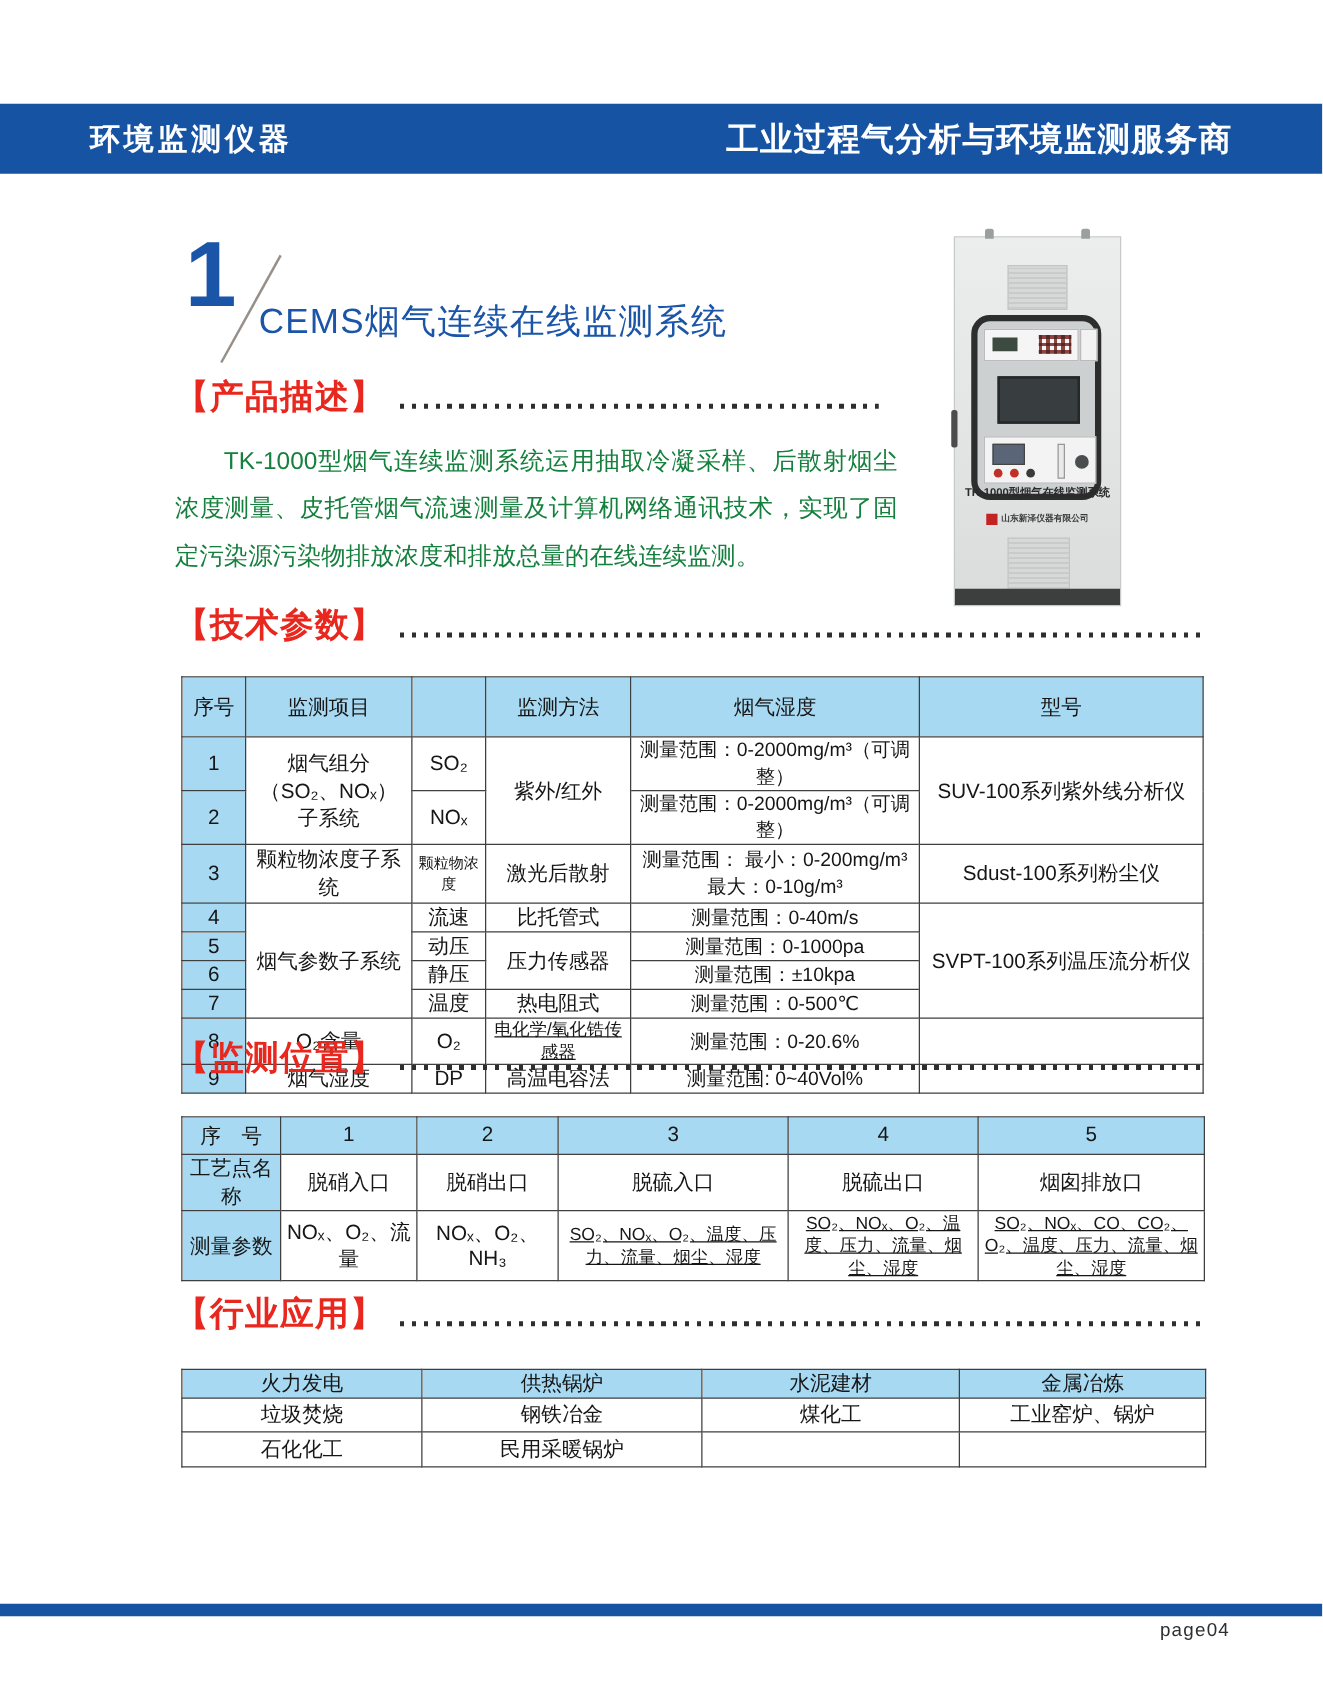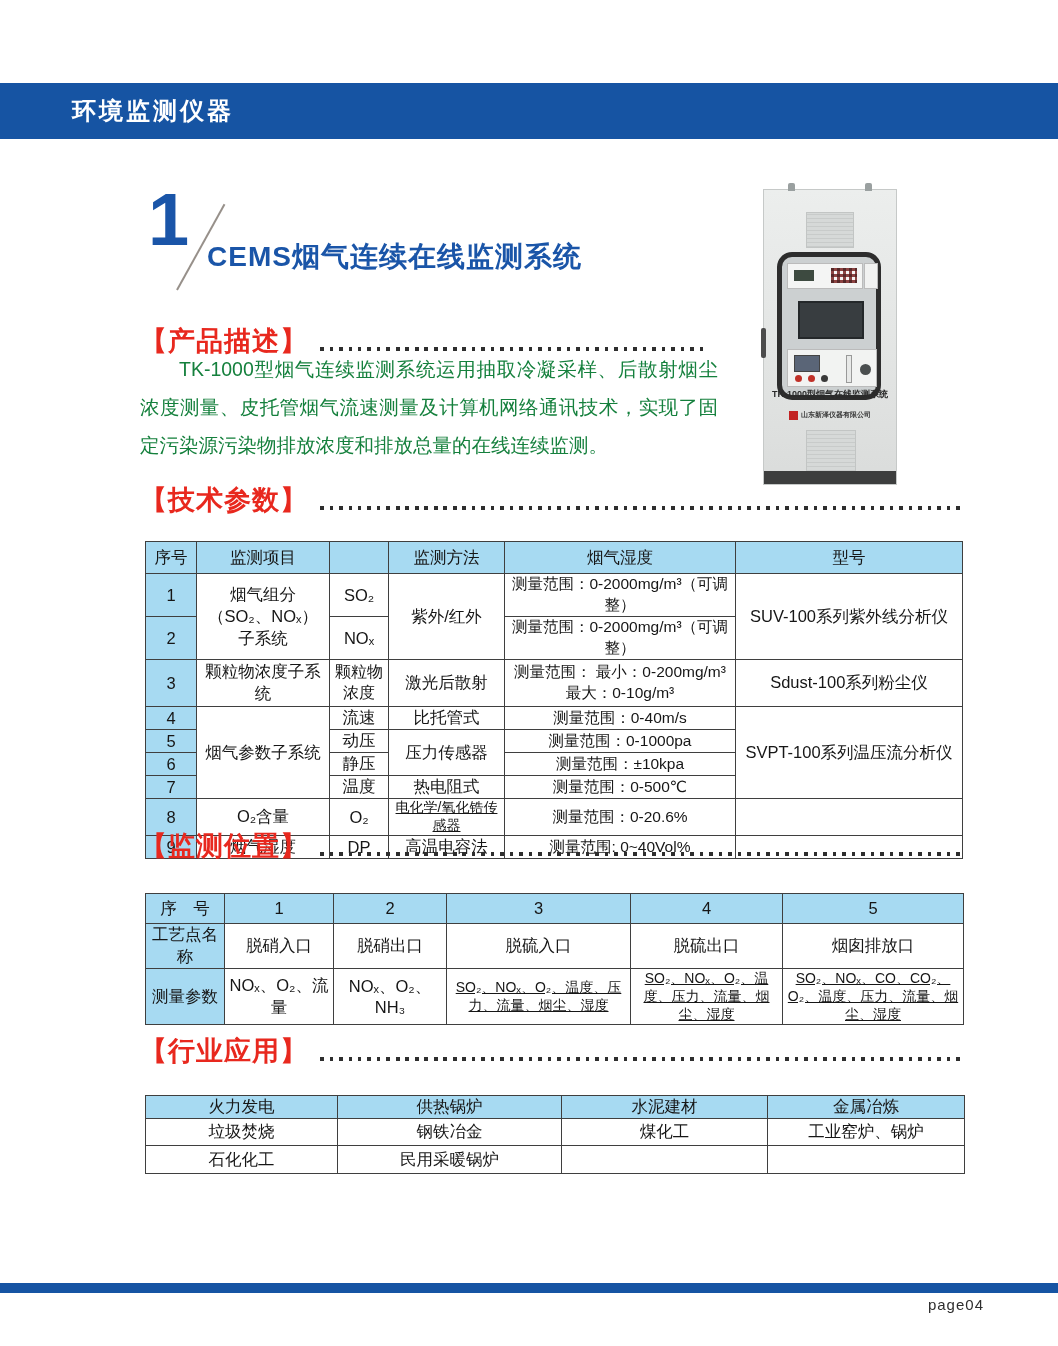--- a/index.html
+++ b/index.html
@@ -10,41 +10,41 @@
   .banner{position:absolute;left:0;top:83px;width:100%;height:56px;background:#1654a3;
           display:flex;align-items:center;justify-content:space-between;box-sizing:border-box;
           padding:0 72px;color:#fff;font-weight:bold;}
   .banner .bl{font-size:24px;letter-spacing:3px;}
   .banner .br{font-size:26px;letter-spacing:1px;}
 
   
   .bignum{position:absolute;left:148px;top:183px;font-size:74px;font-weight:bold;color:#1a55a8;line-height:1;}
   .slash{position:absolute;left:176px;top:192px;height:98px;width:0;border-left:2px solid #97908a;
          transform-origin:50% 100%;transform:rotate(29deg);}
-  .sec-title{position:absolute;left:207px;top:238px;font-size:28px;font-weight:bold;color:#1a55a8;letter-spacing:1px;}
+  .sec-title{position:absolute;left:207px;top:238px;font-size:28px;font-weight:normal;color:#1a55a8;letter-spacing:1px;}
 
   
   .hrow{position:absolute;display:flex;align-items:flex-end;}
   .hlabel{color:#e8281e;font-size:27px;font-weight:bold;letter-spacing:1px;line-height:1.1;white-space:nowrap;}
   .dots{flex:1;height:4px;margin:0 0 6px 12px;
         background-image:repeating-linear-gradient(90deg,#2e2e2e 0 3.5px,transparent 3.5px 9.5px);}
 
   
   .desc{position:absolute;left:140px;top:350px;width:578px;font-size:19.5px;line-height:38px;
         text-align:justify;text-indent:2em;color:#15803d;}
 
   
   table{border-collapse:collapse;table-layout:fixed;position:absolute;}
   td,th{border:1px solid #3f3f3f;text-align:center;vertical-align:middle;
         font-weight:normal;font-size:16.5px;padding:0 3px;overflow:hidden;color:#161616;}
   .hd{background:#a7daf2;}
   .pre{white-space:pre-line;}
   .fs15{font-size:15.5px;}
   .fs14{font-size:14px;text-decoration:underline;}
-  .fs12{font-size:16px;}
+  .fs12{font-size:12px;}
 
   #tech-table{left:145px;top:541px;width:817px;}
   #pos-table{left:145px;top:893px;width:818px;}
   #ind-table{left:145px;top:1095px;width:819px;}
 
   
   .cab{position:absolute;left:763px;top:189px;width:134px;height:296px;
        background:linear-gradient(180deg,#eceeed 0%,#e2e4e3 60%,#dadcdb 100%);
        border:1px solid #c6c9c8;box-sizing:border-box;}
   .hook{position:absolute;top:-7px;width:7px;height:8px;background:#9aa0a0;border-radius:2px 2px 0 0;}
@@ -81,27 +81,28 @@
   .foot-bar{position:absolute;left:0;top:1283px;width:100%;height:10px;background:#1654a3;}
   .pageno{position:absolute;right:74px;top:1296px;font-size:15px;color:#2e2e2e;letter-spacing:1px;}
 </style>
 </head>
 <body>
 
 <div id="page">
 
   <div class="banner">
     <span class="bl">环境监测仪器</span>
+    <span class="br">工业过程气分析与环境监测服务商</span>
   </div>
 
   <div class="bignum">1</div>
   <div class="slash"></div>
   <div class="sec-title">CEMS烟气连续在线监测系统</div>
 
-  <div class="hrow" style="left:140px;top:303px;width:563px;margin-top:24px;">
+  <div class="hrow" style="left:140px;top:303px;width:563px;">
     <span class="hlabel">【产品描述】</span>
     <span class="dots"></span>
   </div>
   <div class="desc">TK-1000型烟气连续监测系统运用抽取冷凝采样、后散射烟尘浓度测量、皮托管烟气流速测量及计算机网络通讯技术，实现了固定污染源污染物排放浓度和排放总量的在线连续监测。</div>
 
   <div class="cab">
     <div class="hook h1"></div>
     <div class="hook h2"></div>
     <div class="vent top"></div>
     <div class="win">
@@ -138,21 +139,21 @@
   <table id="tech-table">
     <colgroup>
       <col style="width:51px">
         <col style="width:133px">
         <col style="width:59px">
       <col style="width:116px">
         <col style="width:231px">
         <col style="width:227px">
     </colgroup>
     <tbody>
-        <tr style="height:32px">
+        <tr style="height:48px">
       <th class="hd">序号</th>
       <th class="hd">监测项目</th>
       <th class="hd"></th>
       <th class="hd">监测方法</th>
       <th class="hd">烟气湿度</th>
       <th class="hd">型号</th>
     </tr>
     <tr style="height:26px">
       <td class="hd">1</td>
       <td rowspan="2">烟气组分（SO₂、NOₓ）子系统</td>

